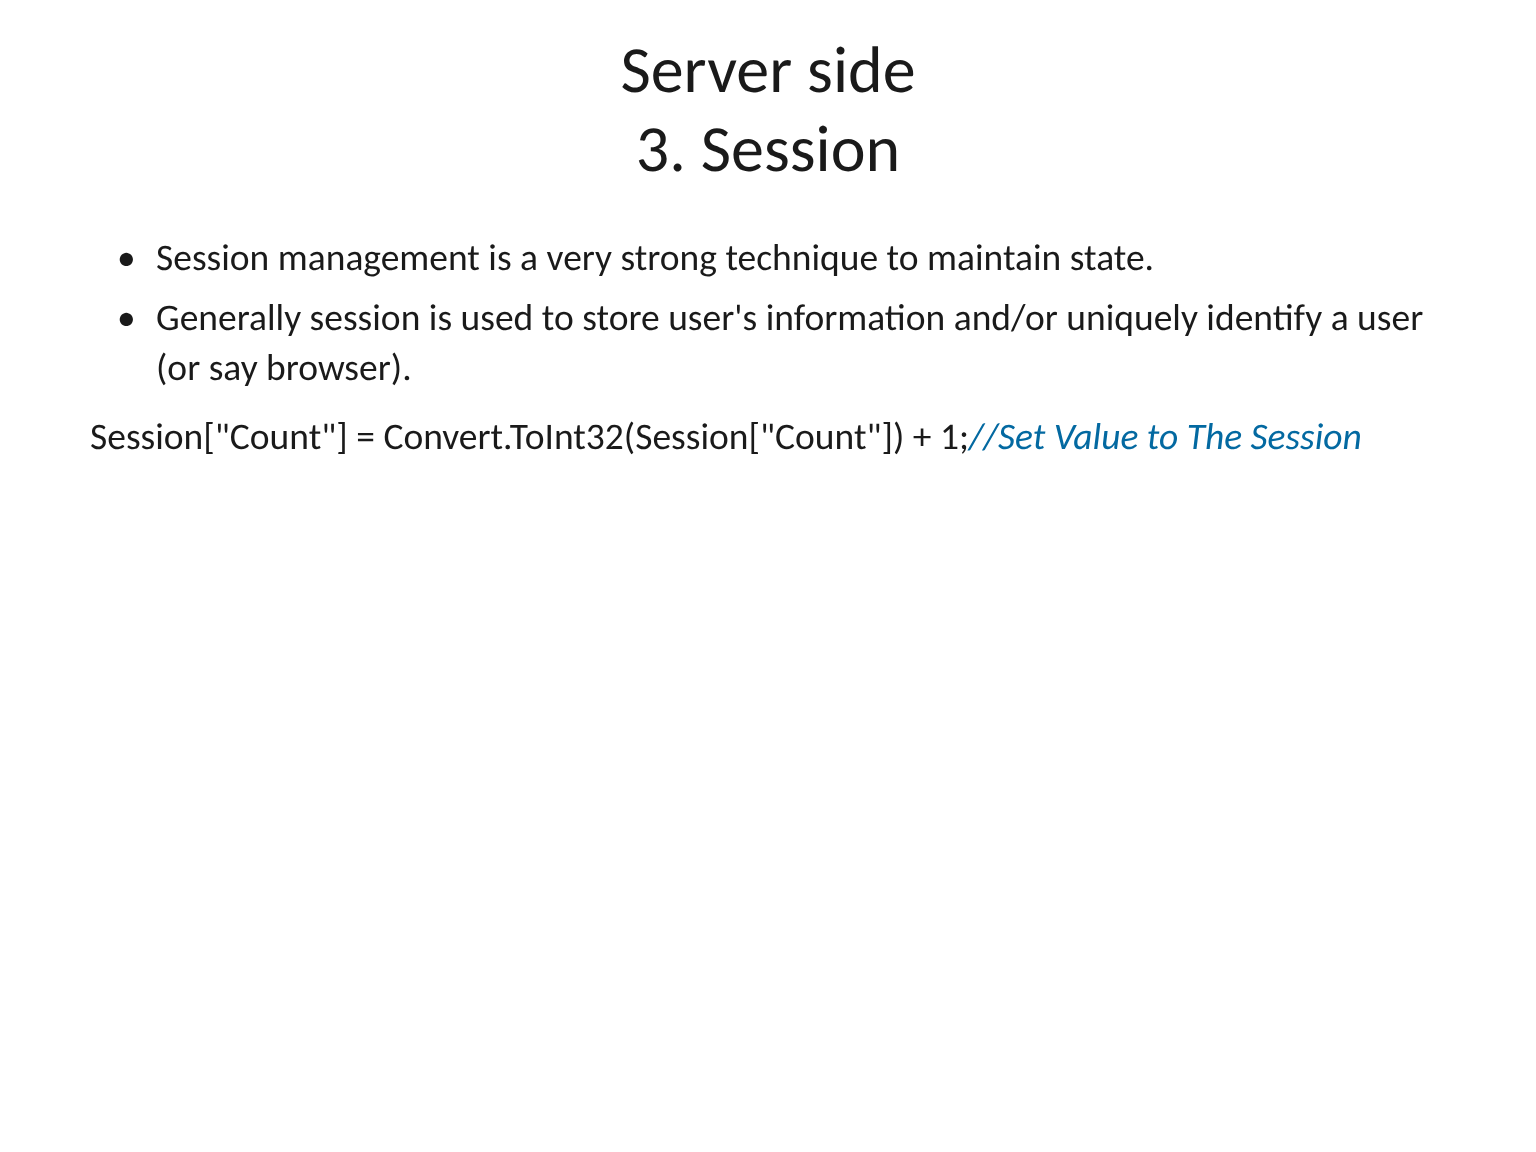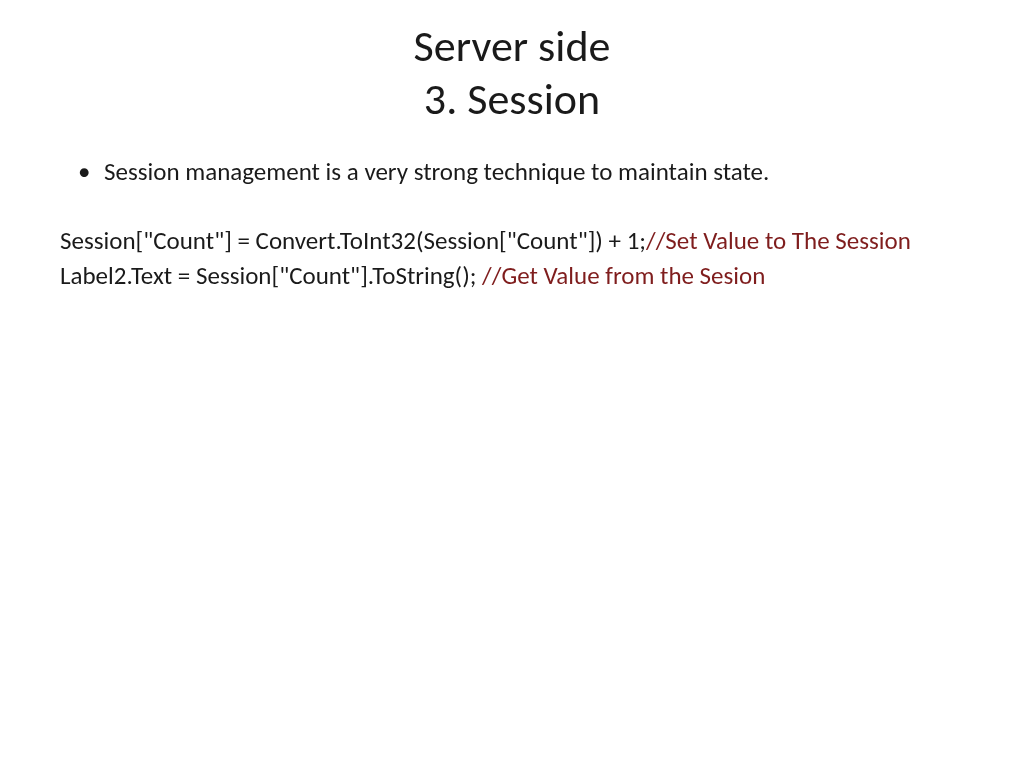--- a/index.html
+++ b/index.html
@@ -26,21 +26,21 @@
       line-height: 1.2;
       color: #1a1a1a;
     }
     .content {
       font-size: 25px;
       line-height: 1.3;
       color: #1a1a1a;
     }
     ul {
       list-style: none;
-      margin-bottom: 37px;
+      margin-bottom: 14px;
     }
     ul li {
       position: relative;
       padding-left: 44px;
       margin-bottom: 8px;
     }
     ul li::before {
       content: "•";
       position: absolute;
       left: 18px;
@@ -52,33 +52,34 @@
       font-size: 25px;
       line-height: 1.3;
     }
     .code-line {
       padding-left: 0;
       text-indent: -44px;
       margin-left: 44px;
       margin-bottom: 2px;
     }
     .comment {
-      color: #7f1d1d;
+      color: #0369a1;
+      font-style: italic;
     }
   </style>
 </head>
 <body>
 
 <div class="title-block">
   <div class="title-line">Server side</div>
   <div class="title-line">3. Session</div>
 </div>
 
 <div class="content">
   <ul>
     <li>Session management is a very strong technique to maintain state.</li>
+    <li>Generally session is used to store user's information and/or uniquely identify a user (or say browser).</li>
   </ul>
 
   <div class="code-block">
     <div class="code-line"><span>Session["Count"] = Convert.ToInt32(Session["Count"]) + 1;</span><span class="comment">//Set Value to The Session</span></div>
-    <div class="code-line"><span>Label2.Text = Session["Count"].ToString(); </span><span class="comment">//Get Value from the Sesion</span></div>
   </div>
 </div>
 
 </body></html>

